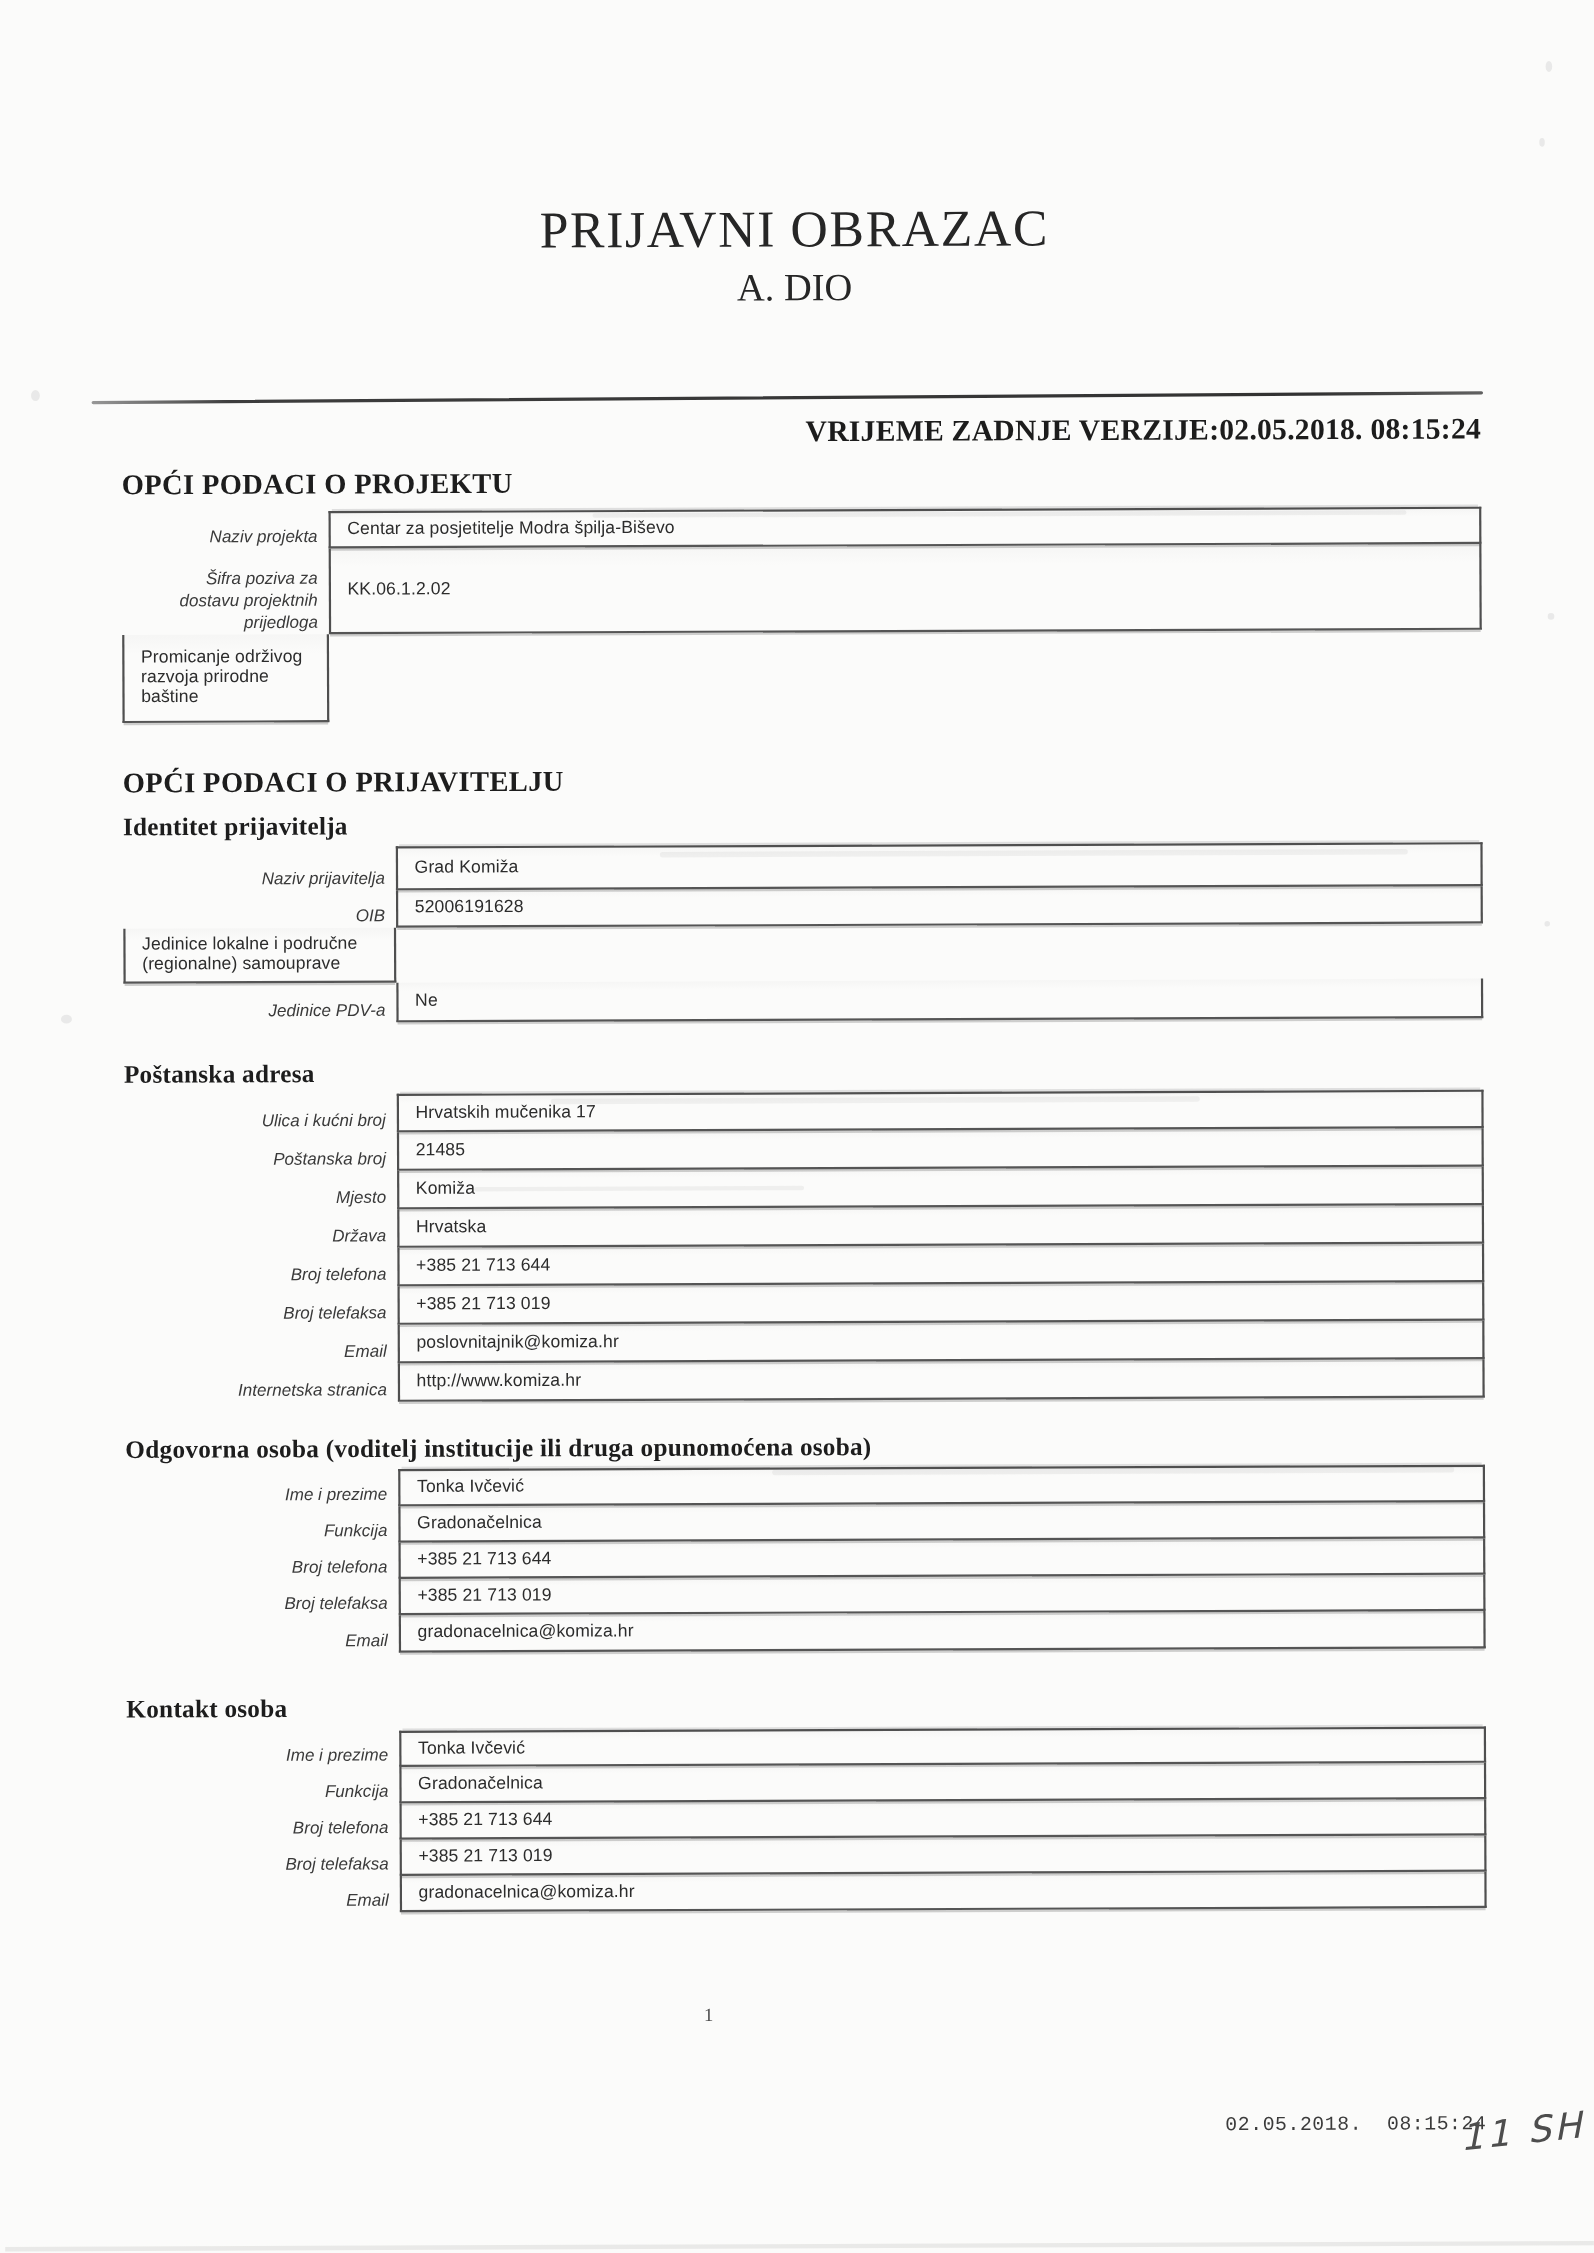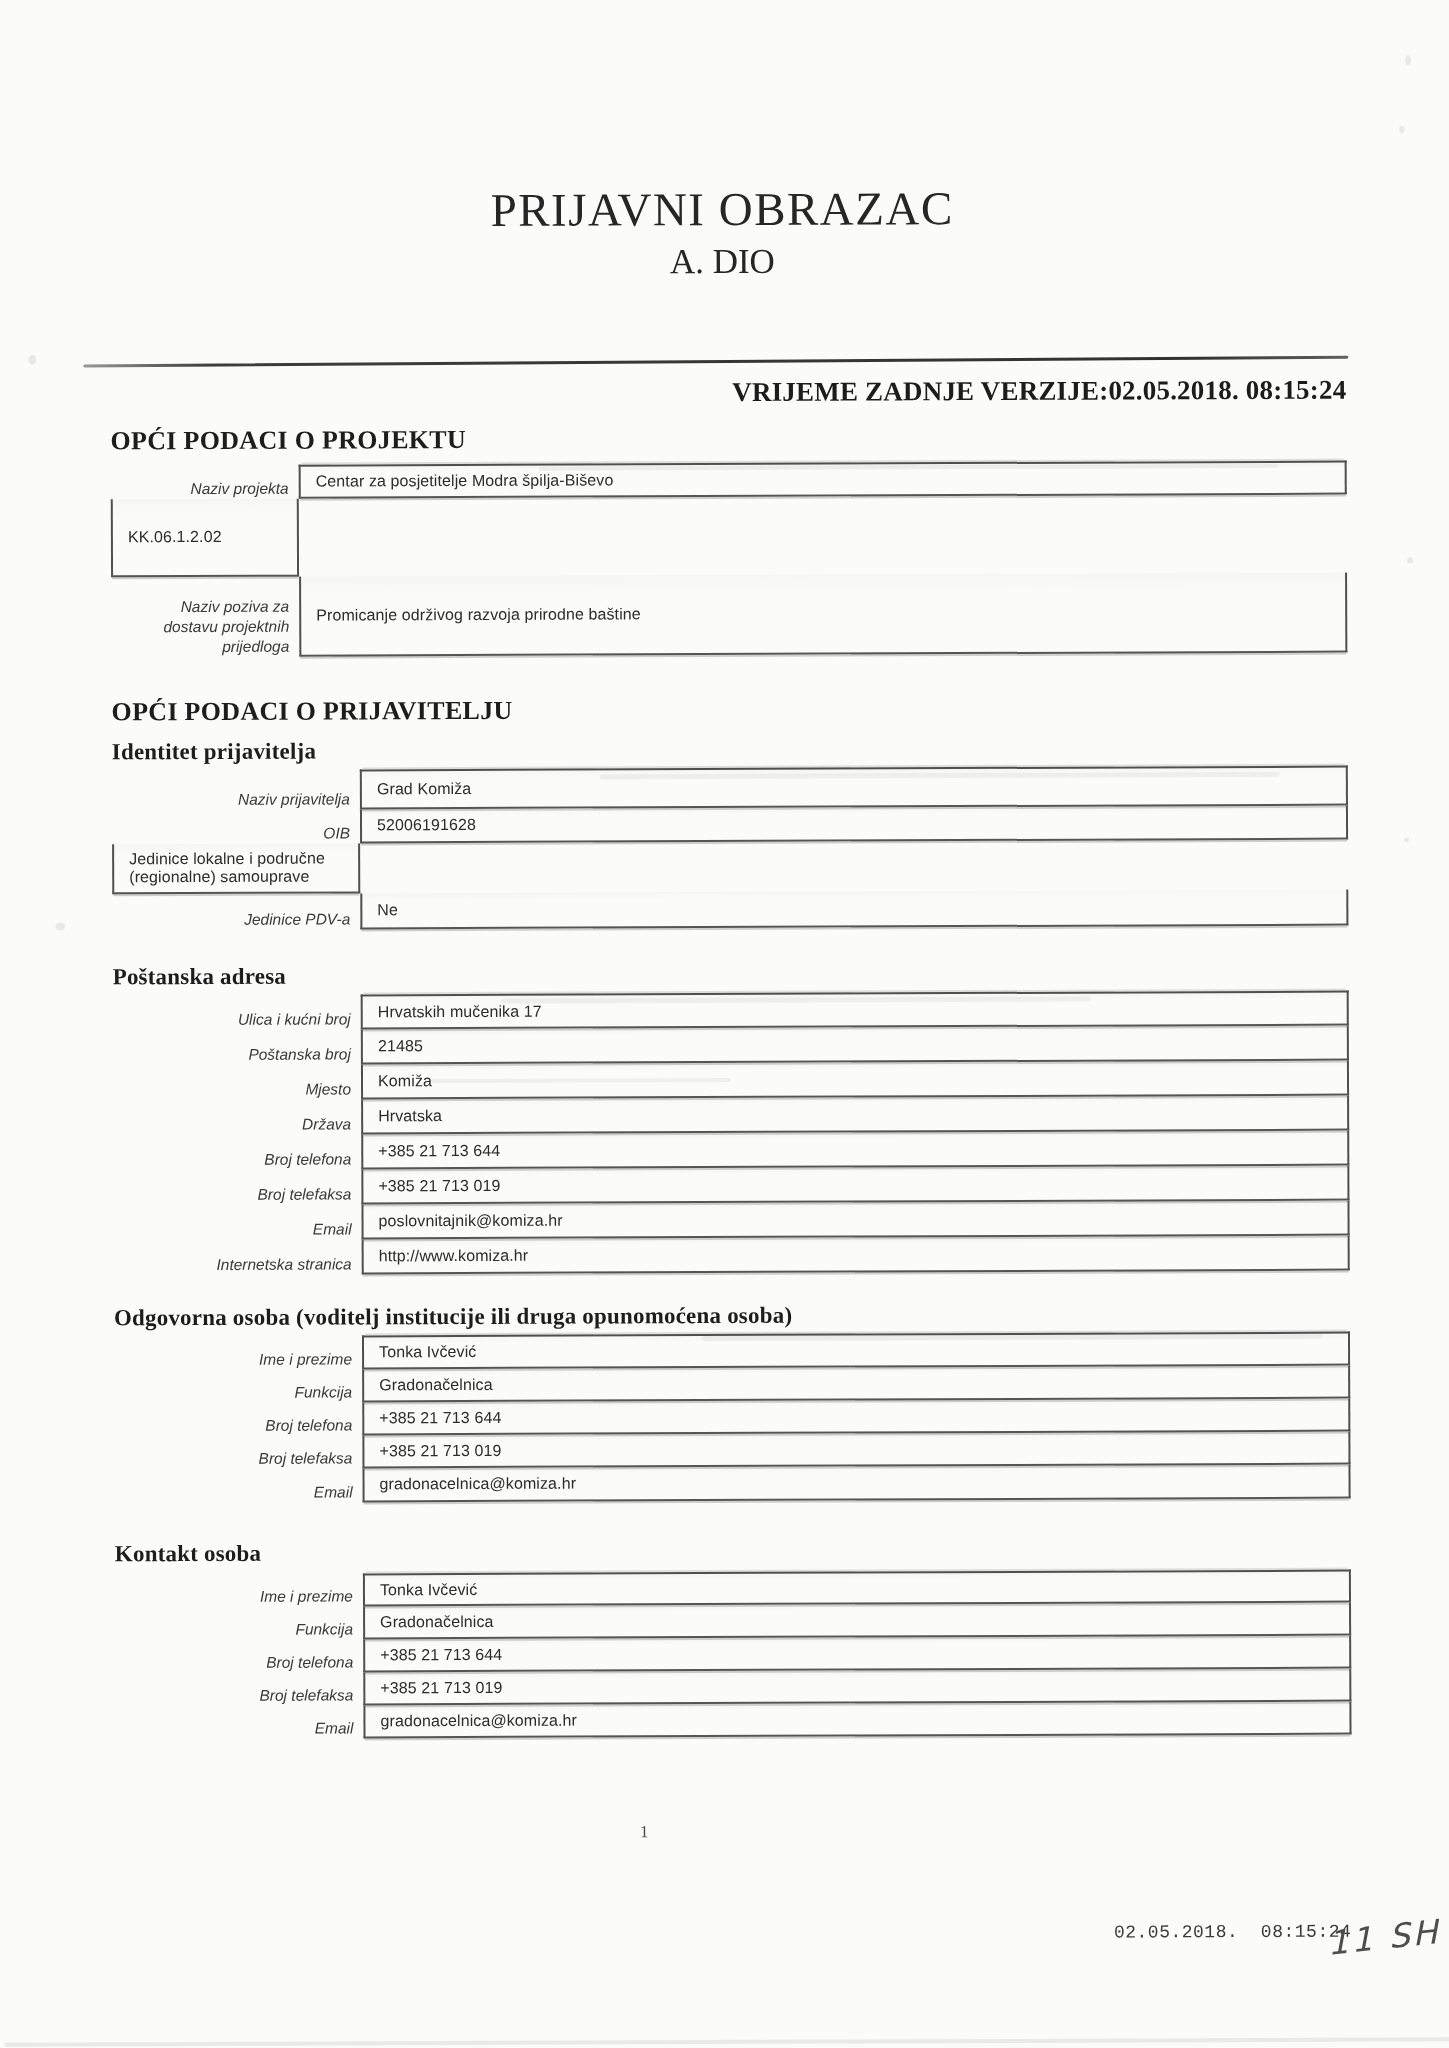--- a/index.html
+++ b/index.html
@@ -96,26 +96,26 @@
   <div class="sec-heading" id="h-project">OPĆI PODACI O PROJEKTU</div>
 
   <div class="fgrid g1" id="grid1">
     <div class="frow" style="height:34px">
       <div class="flabel">
           <span>Naziv projekta</span>
         </div>
       <div class="fvalue">Centar za posjetitelje Modra špilja-Biševo</div>
     </div>
     <div class="frow" style="height:78px">
+      <div class="flabel">
+          <span>Šifra poziva za dostavu projektnih prijedloga</span>
+        </div>
       <div class="fvalue">KK.06.1.2.02</div>
     </div>
     <div class="frow" style="height:80px">
-      <div class="flabel">
-          <span>Naziv poziva za dostavu projektnih prijedloga</span>
-        </div>
       <div class="fvalue">Promicanje održivog razvoja prirodne baštine</div>
     </div>
   </div>
 
   <div class="sec-heading" id="h-applicant">OPĆI PODACI O PRIJAVITELJU</div>
   <div class="sub-heading" id="h-identity">Identitet prijavitelja</div>
 
   <div class="fgrid gN" id="grid2">
     <div class="frow" style="height:40px">
       <div class="flabel">

